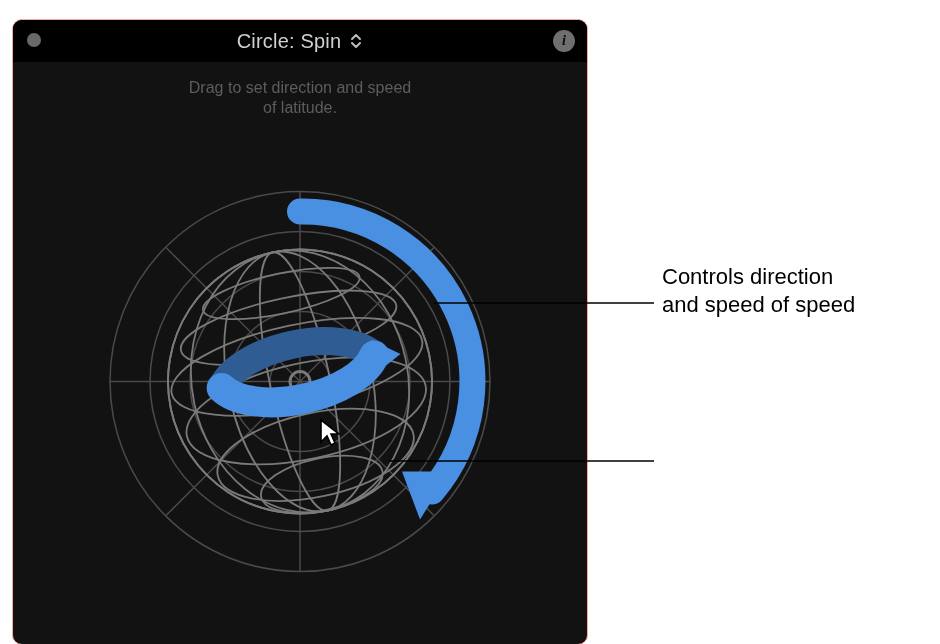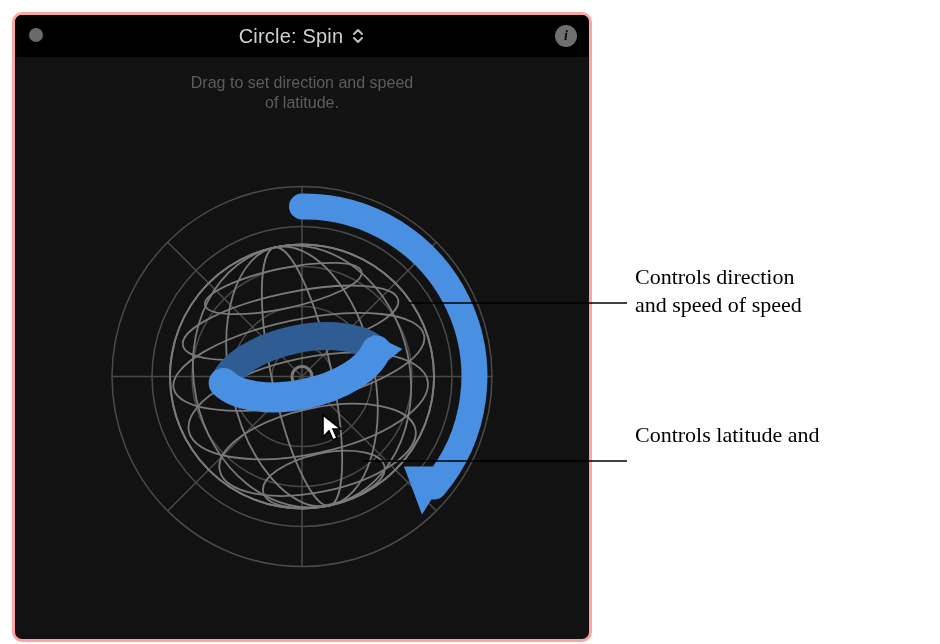--- a/index.html
+++ b/index.html
@@ -1,28 +1,28 @@
 <!DOCTYPE html>
 <html><head>
 <meta charset="utf-8">
 <style>
   html,body{margin:0;padding:0;background:#fff;font-family:-apple-system,BlinkMacSystemFont,"Helvetica Neue",Arial,sans-serif;}
   .stage{position:relative;width:940px;height:644px;}
-  .panel{position:absolute;left:12px;top:12px;width:574px;height:624px;border-radius:10px;background:#121212;overflow:hidden;border:3px solid #fca5a5;}
+  .panel{position:absolute;left:12px;top:19px;width:574px;height:624px;border-radius:10px;background:#121212;overflow:hidden;border:1px solid #fca5a5;}
   .titlebar{position:relative;height:42px;background:#000;display:flex;align-items:center;justify-content:center;}
   .traffic-dot{position:absolute;left:14px;top:13px;width:14px;height:14px;border-radius:50%;background:#696969;}
   .title{color:#d0d0d0;font-size:20px;font-weight:400;letter-spacing:.2px;}
   .title-menu{display:inline-flex;align-items:center;gap:8px;cursor:default;}
   .title-caret{display:inline-block;width:14px;height:18px;}
   .title-caret svg{display:block;}
   .info-btn{position:absolute;right:12px;top:10px;width:22px;height:22px;border-radius:50%;background:#6f6f6f;color:#0a0a0a;display:flex;align-items:center;justify-content:center;font-style:italic;font-family:Georgia,serif;font-weight:700;font-size:14px;}
   .hint{position:absolute;left:0;right:0;top:58px;text-align:center;color:#5d5d5d;font-size:16px;line-height:1.25;}
   .canvas-wrap{position:absolute;left:0;right:0;top:120px;bottom:0;}
   .canvas{position:absolute;left:50%;top:50%;transform:translate(-50%,-52%);}
-  .callouts{position:absolute;left:572px;top:0;width:330px;height:592px;font-family:Liberation Serif, serif;}
+  .callouts{position:absolute;left:599px;top:0;width:330px;height:592px;}
   .callout-text{position:absolute;color:#000;font-size:22px;line-height:1.25;font-weight:400;}
   .callout-line{position:absolute;pointer-events:none;}
   .callout-line svg{overflow:visible;}
   
   .cursor{position:absolute;pointer-events:none;}
 </style>
 </head>
 <body>
 
 <div class="stage">
@@ -130,16 +130,16 @@
       <svg width="265" height="2">
           <line x1="0" y1="1" x2="265" y2="1" stroke="#000" stroke-width="1.4"></line>
         </svg>
     </div>
 
     <div class="callout-text" style="left:63px;top:263px;">
       <span>Controls direction</span><br>
       <span>and speed of speed</span>
     </div>
     <div class="callout-text" style="left:63px;top:421px;">
-      <span>Controls latitude and</span><br>
+      <br>
     </div>
   </div>
 </div>
 
 </body></html>

